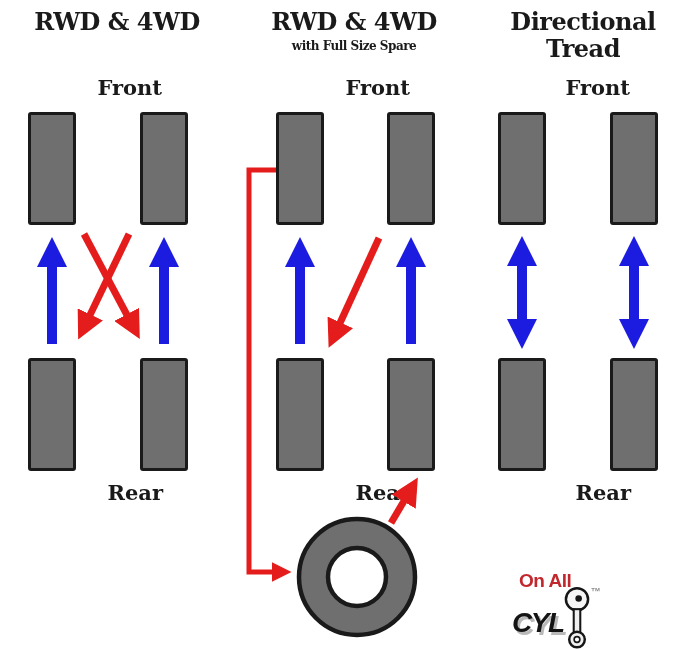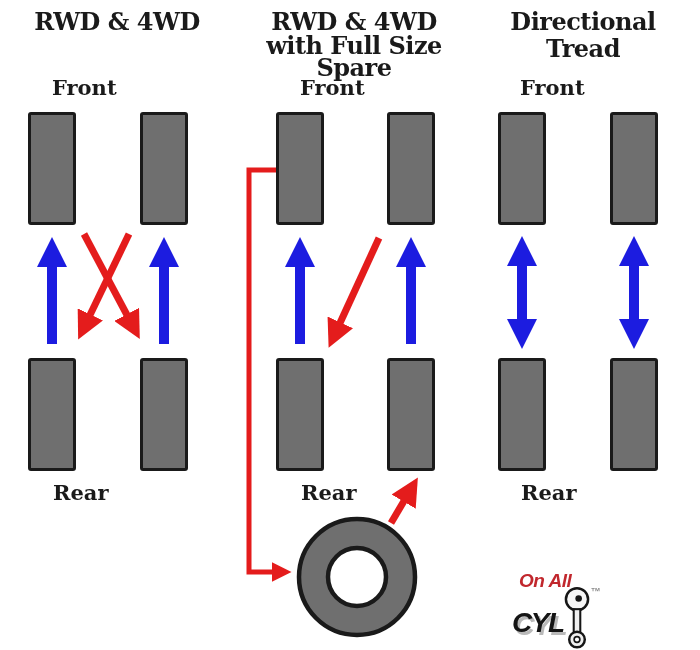--- a/index.html
+++ b/index.html
@@ -3,35 +3,35 @@
 <meta charset="utf-8">
 <style>
   html,body{margin:0;padding:0;background:#ffffff;}
   body{width:700px;height:650px;overflow:hidden;}
   .canvas{position:relative;width:700px;height:646px;background:#ffffff;
           font-family:"DejaVu Serif","Liberation Serif",serif;color:#1a1a1a;}
 
   
   .panel-title{position:absolute;width:210px;text-align:center;font-weight:700;
                font-size:24px;line-height:27px;letter-spacing:-0.5px;}
-  .panel-subtitle{font-size:24px;line-height:22px;font-weight:700;letter-spacing:-0.5px;}
-  .axle-label{position:absolute;width:110px;text-align:left;font-weight:700;
+  .panel-subtitle{font-size:12px;line-height:22px;font-weight:700;letter-spacing:-0.5px;}
+  .axle-label{position:absolute;width:110px;text-align:right;font-weight:700;
               font-size:21px;line-height:24px;}
 
   
   .tire{position:absolute;width:48px;height:113px;background:#6f6f6f;
         border:3px solid #1a1a1a;border-radius:3px;box-sizing:border-box;}
 
   
   .overlay{position:absolute;left:0;top:0;pointer-events:none;}
 
   
   .logo{position:absolute;left:512px;top:571px;width:186px;}
   .logo-top{font-family:"Liberation Sans","DejaVu Sans",sans-serif;
-            font-style:italic;font-weight:700;font-size:19px;line-height:19px;
+            font-weight:700;font-size:19px;line-height:19px;
             color:#c1272d;margin-left:7px;letter-spacing:-0.5px;}
   .logo-main{display:flex;align-items:flex-end;margin-top:-3px;
              font-family:"Liberation Sans","DejaVu Sans",sans-serif;
              font-style:italic;font-weight:700;font-size:28px;line-height:30px;
              letter-spacing:-1.5px;color:#141414;
              text-shadow:2.5px 2.5px 0 #b9b9b9;}
   .logo-main .piston-svg{flex:0 0 auto;margin:0 -1px -13px -1px;}
   .logo-tm{align-self:flex-start;font-size:10px;line-height:10px;margin-left:1px;
            text-shadow:none;color:#8a8a8a;}
 </style>

